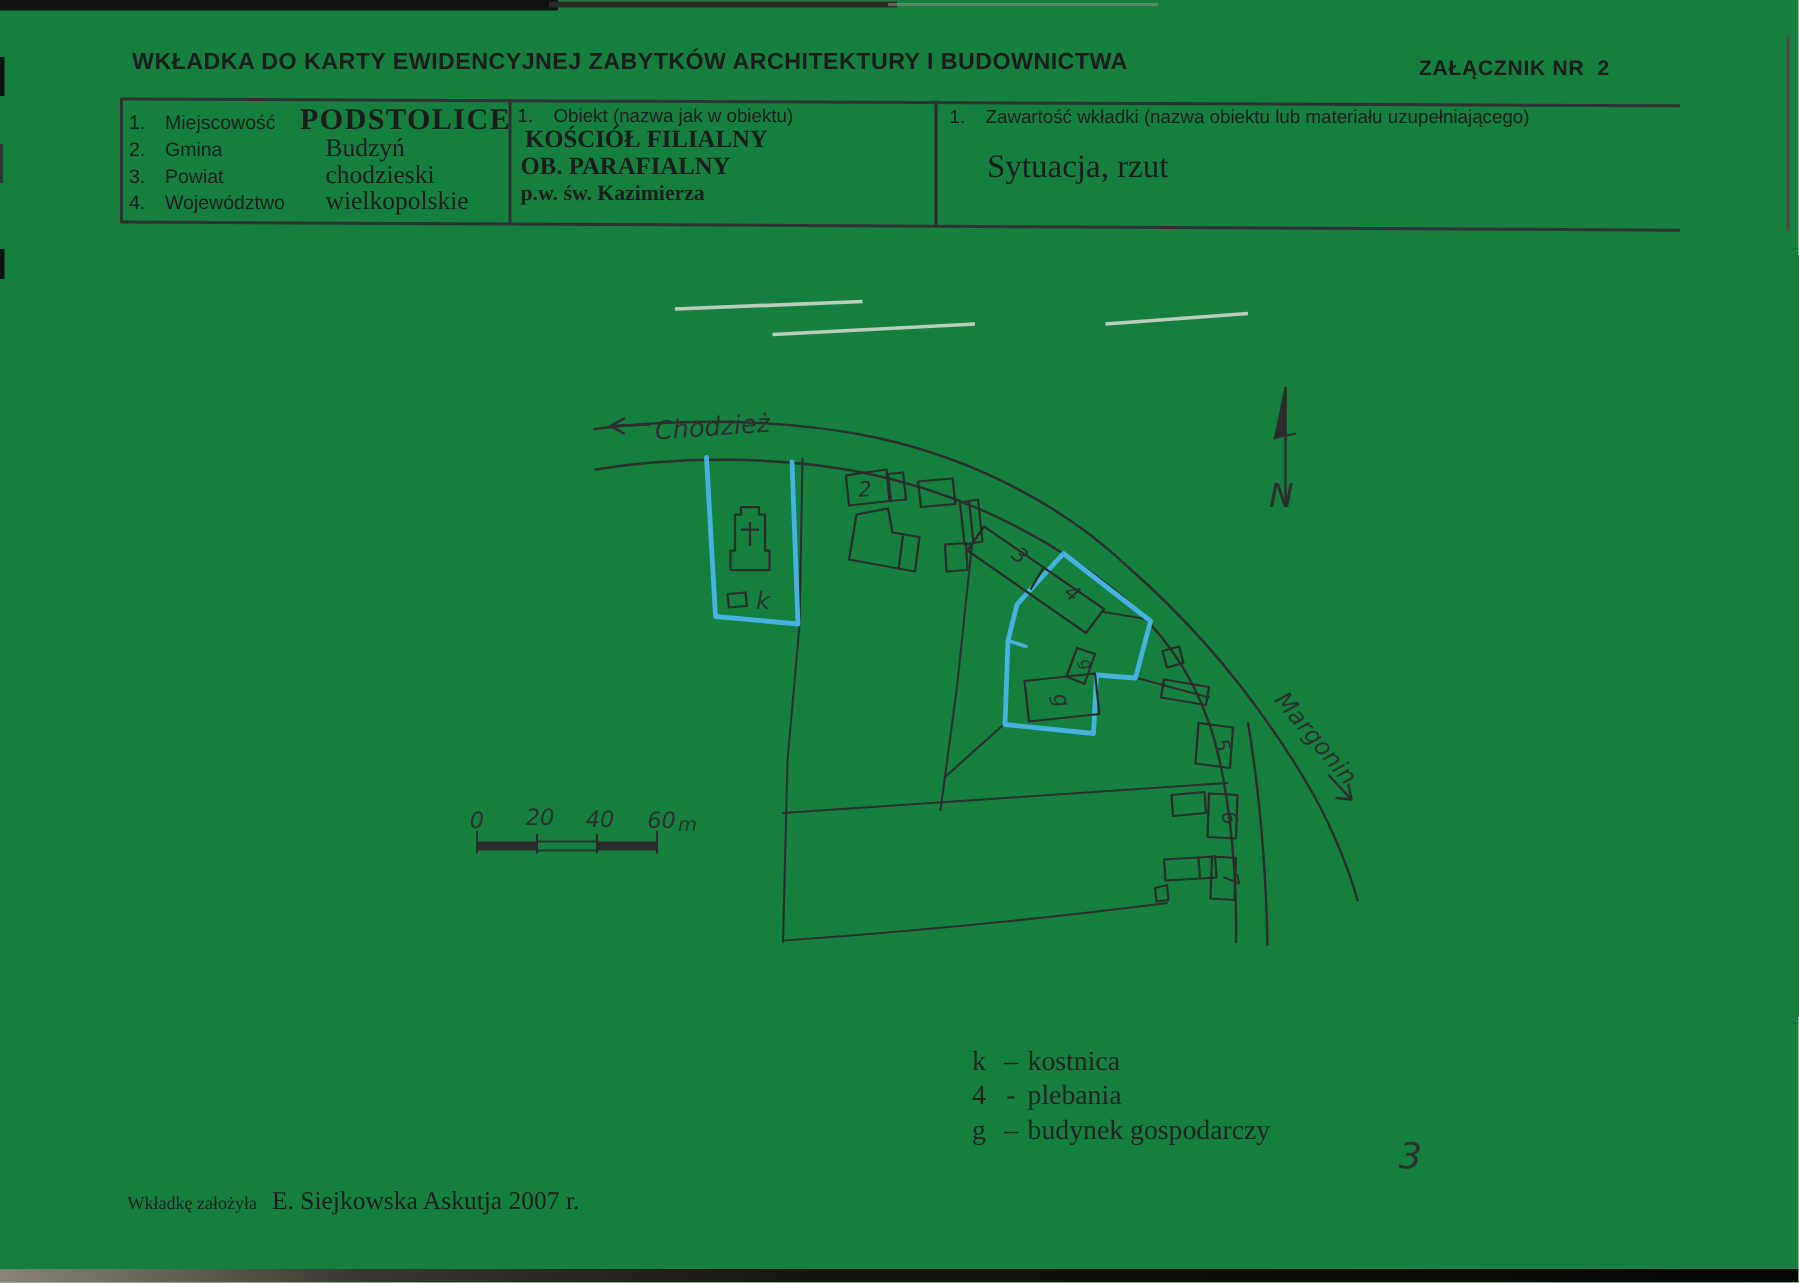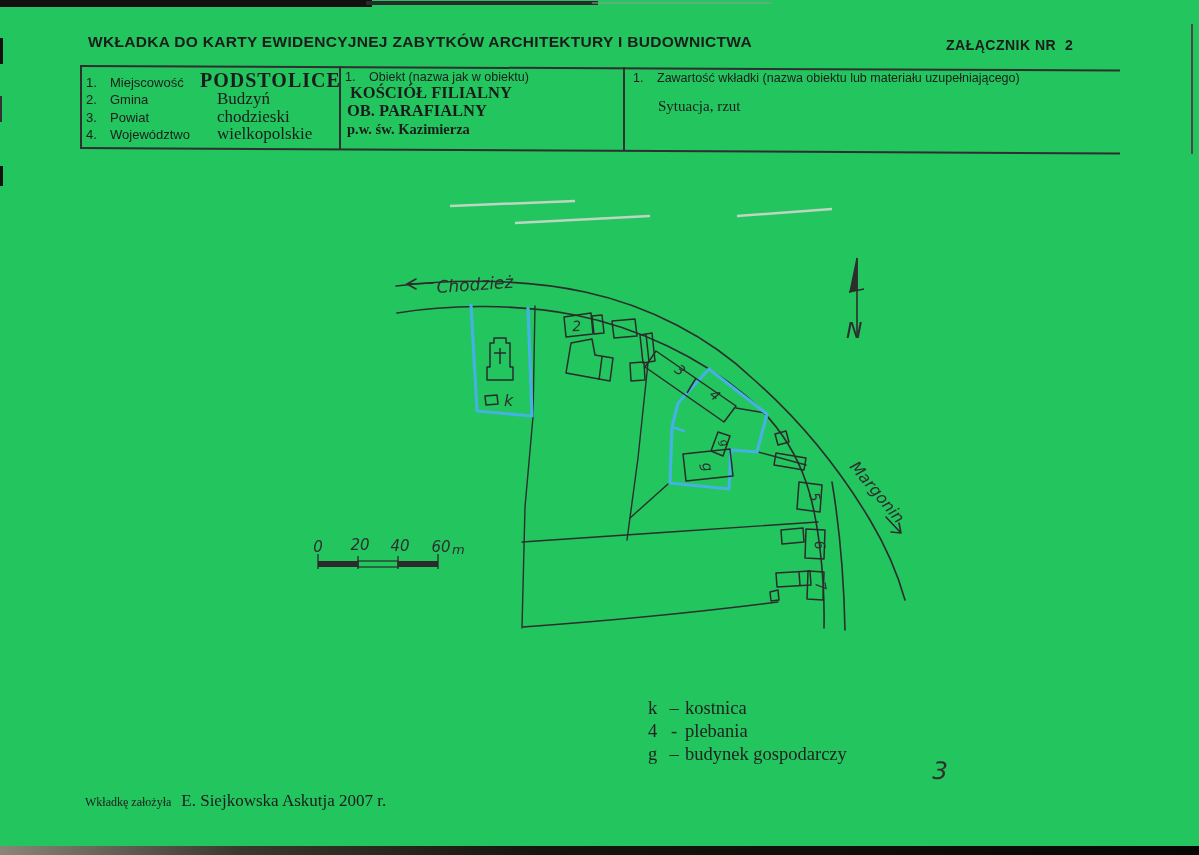--- a/index.html
+++ b/index.html
@@ -1,16 +1,16 @@
 <!DOCTYPE html>
 <html lang="pl"><head>
 <meta charset="utf-8">
 <style>
   html,body{margin:0;padding:0;background:#e8e8e6;}
-  .page{position:relative;width:1199px;height:855px;background:#22c55e;overflow:hidden;
+  .page{position:relative;width:1199px;height:855px;background:#15803d;overflow:hidden;
         font-family:"Liberation Sans",sans-serif;color:#1c1c1c;}
   .abs{position:absolute;}
   .sans{font-family:"Liberation Sans",sans-serif;}
   .serif{font-family:"Liberation Serif","DejaVu Serif",serif;}
   .b{font-weight:bold;}
   .pre{white-space:pre;}
   
   .hline{position:absolute;background:#2f2f2f;height:2px;}
   .vline{position:absolute;background:#2f2f2f;width:2px;}
   
@@ -83,21 +83,21 @@
     <span>Obiekt (nazwa jak w obiektu)</span>
   </div>
   <div class="abs serif b" style="left:350px;top:83px;font-size:16.5px;">KOŚCIÓŁ FILIALNY</div>
   <div class="abs serif b" style="left:347px;top:101px;font-size:16.5px;">OB. PARAFIALNY</div>
   <div class="abs serif b" style="left:347px;top:121px;font-size:14.5px;">p.w. św. Kazimierza</div>
 
   <div class="cellhead" style="left:633px;top:71px;">
     <span class="fno">1.</span>
     <span>Zawartość wkładki (nazwa obiektu lub materiału uzupełniającego)</span>
   </div>
-  <div class="abs serif" style="left:658px;top:98px;font-size:15px;">Sytuacja, rzut</div>
+  <div class="abs serif" style="left:658px;top:98px;font-size:22px;">Sytuacja, rzut</div>
 
   <svg class="abs" style="left:0;top:0;" width="1199" height="855" viewBox="0 0 1199 855">
 
     <g stroke="#d9d9d3" stroke-width="2.5" fill="none" opacity=".85">
       <path d="M450,206 L575,201"></path>
       <path d="M515,223 L650,216"></path>
       <path d="M737,216 L832,209"></path>
     </g>
 
     <g stroke="#2d2d2d" stroke-width="1.6" fill="none" stroke-linecap="round">

